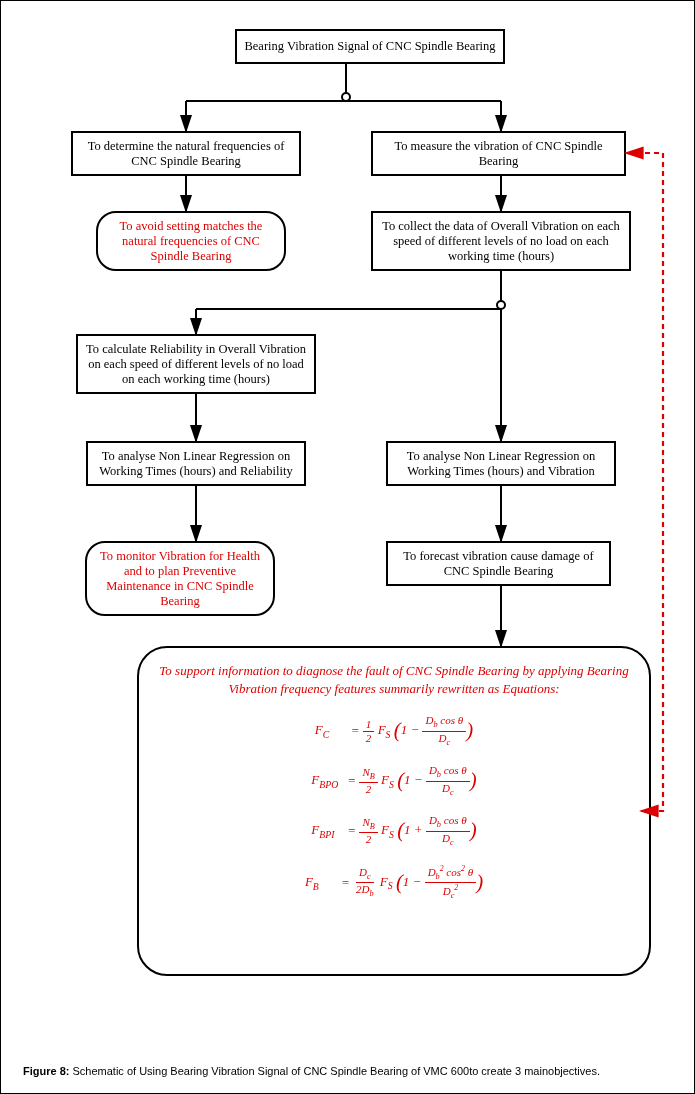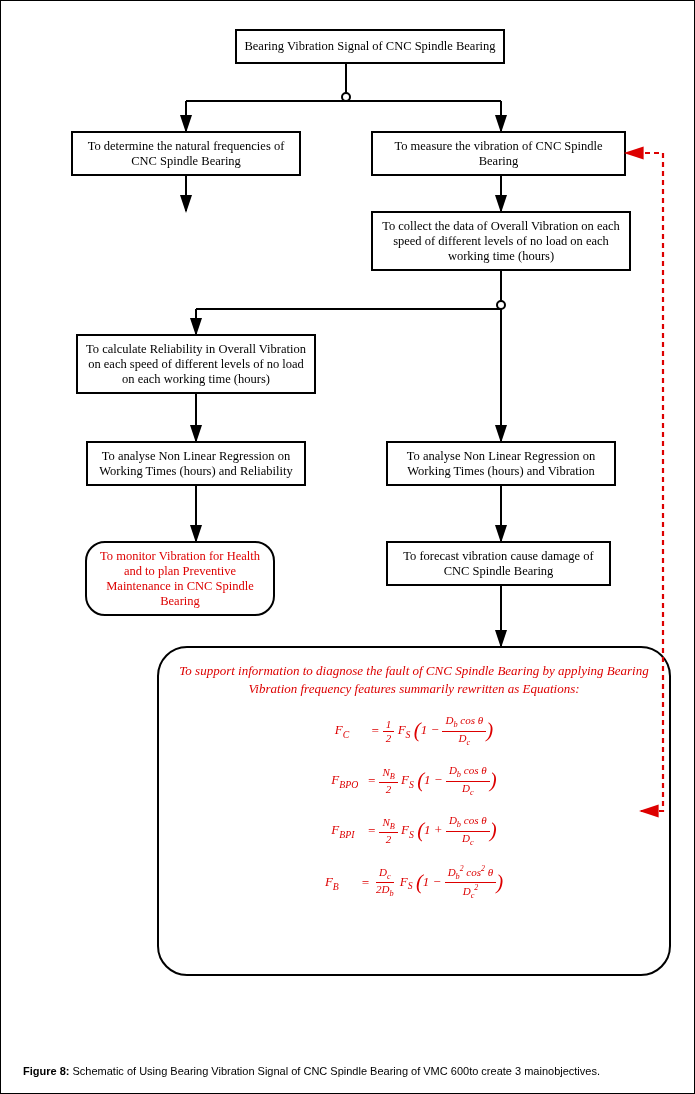--- a/index.html
+++ b/index.html
@@ -99,20 +99,23 @@
       </div>
 
     <div class="box" style="left:70px; top:130px; width:230px; height:45px;">
         <span>To determine the natural frequencies of CNC Spindle Bearing</span>
       </div>
 
     <div class="box" style="left:370px; top:130px; width:255px; height:45px;">
         <span>To measure the vibration of CNC Spindle Bearing</span>
       </div>
 
+    <div class="box rounded redtext" style="left:95px; top:210px; width:190px; height:60px;">
+        <span>To avoid setting matches the natural frequencies of CNC Spindle Bearing</span>
+      </div>
 
     <div class="box" style="left:370px; top:210px; width:260px; height:60px;">
         <span>To collect the data of Overall Vibration on each speed of different levels of no load on each working time (hours)</span>
       </div>
 
     <div class="box" style="left:75px; top:333px; width:240px; height:60px;">
         <span>To calculate Reliability in Overall Vibration on each speed of different levels of no load on each working time (hours)</span>
       </div>
 
     <div class="box" style="left:85px; top:440px; width:220px; height:45px;">
@@ -124,21 +127,21 @@
       </div>
 
     <div class="box" style="left:385px; top:540px; width:225px; height:45px;">
         <span>To forecast vibration cause damage of CNC Spindle Bearing</span>
       </div>
 
     <div class="box rounded redtext" style="left:84px; top:540px; width:190px; height:75px;">
         <span>To monitor Vibration for Health and to plan Preventive Maintenance in CNC Spindle Bearing</span>
       </div>
 
-    <div class="eqbox" style="left:156px; top:645px; width:514px; height:330px;">
+    <div class="eqbox" style="left:136px; top:645px; width:514px; height:330px;">
       <div class="intro">To support information to diagnose the fault of CNC Spindle Bearing by applying Bearing Vibration frequency features summarily rewritten as Equations:</div>
 
       <div class="eqrow">
         <span class="sym">F<sub>C</sub></span>
         <span>=&nbsp;</span>
         <span class="frac">
             <span class="num">1</span>
             <span class="den">2</span>
           </span>
         <span>&nbsp;F<sub>S</sub>&nbsp;<span class="paren">(</span>1 − <span class="frac">

